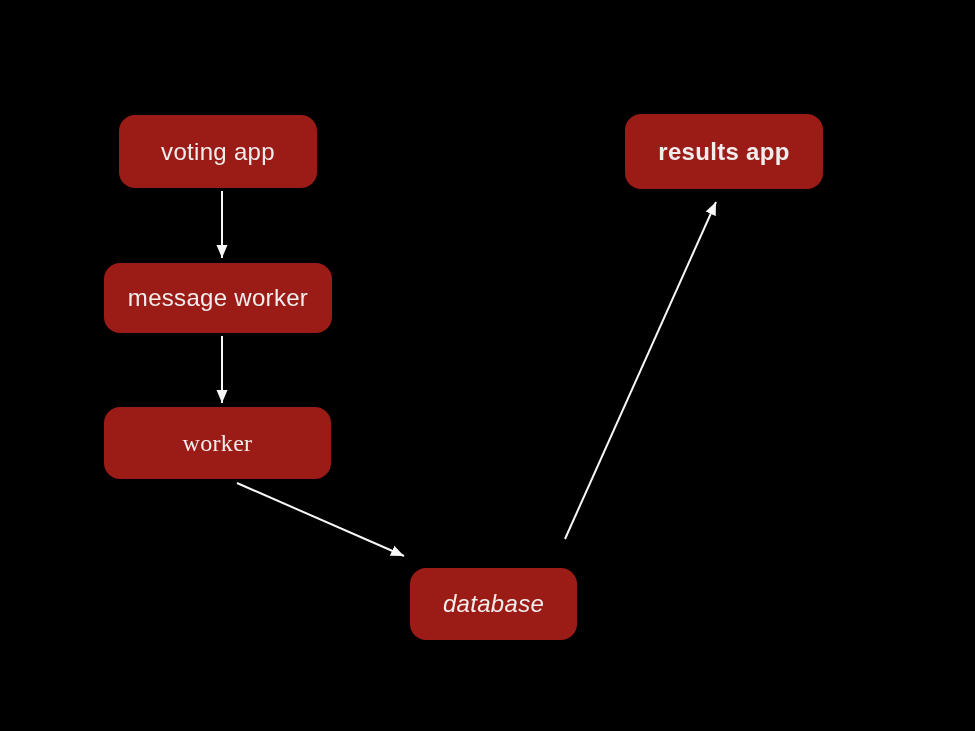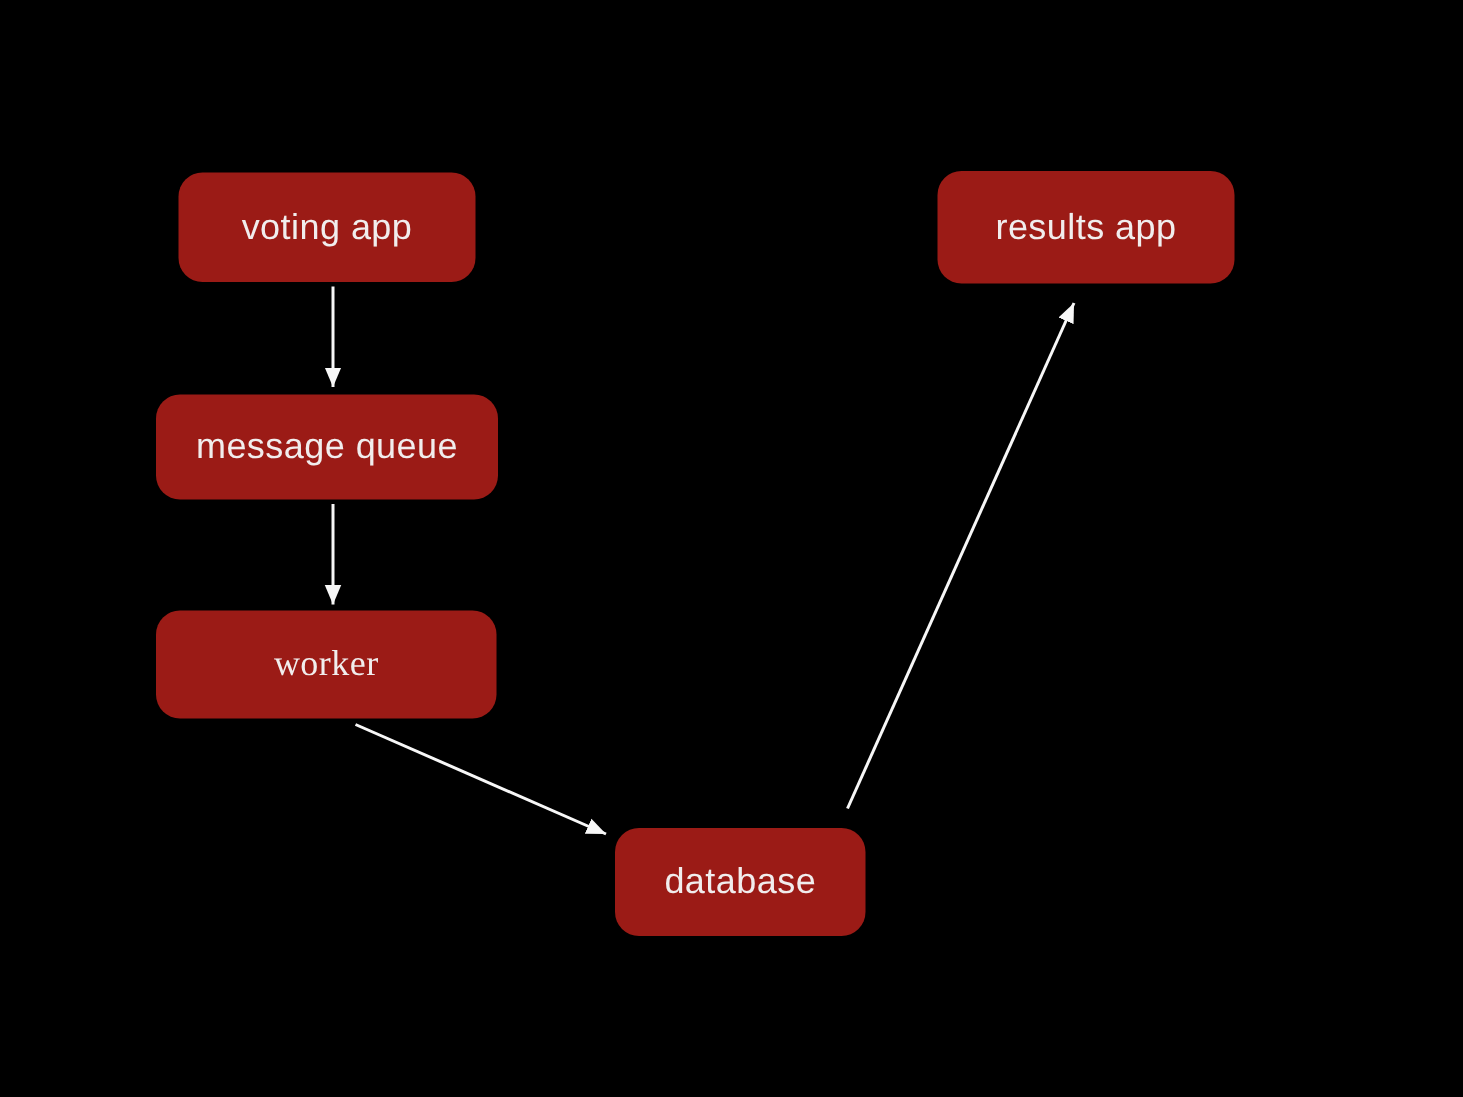--- a/index.html
+++ b/index.html
@@ -28,22 +28,22 @@
     font-size:24px;
     font-weight:400;
     letter-spacing:0.3px;
     display:flex;align-items:center;justify-content:center;
     text-align:center;
     box-sizing:border-box;
   }
   .node-voting-app   {left:119px; top:115px; width:198px; height:73px;}
   .node-message-queue{left:104px; top:263px; width:228px; height:70px;}
   .node-worker       {left:104px; top:407px; width:227px; height:72px;font-family:Liberation Serif, serif;}
-  .node-database     {left:410px; top:552px; width:167px; height:72px;}
-  .node-results-app  {left:625px; top:114px; width:198px; height:75px;}
+  .node-database     {left:410px; top:568px; width:167px; height:72px;font-style:italic;}
+  .node-results-app  {left:625px; top:114px; width:198px; height:75px;font-weight:bold;}
   .edge{stroke:var(--arrow); stroke-width:2; fill:none;}
 </style>
 </head>
 <body>
 
 <div class="canvas">
 
   <svg class="arrows" width="975" height="731" viewBox="0 0 975 731" xmlns="http://www.w3.org/2000/svg">
     <defs>
       <marker id="arrowhead" markerUnits="userSpaceOnUse" markerWidth="16" markerHeight="12" refX="13" refY="6" orient="auto">
@@ -54,21 +54,21 @@
     <line class="edge" x1="222" y1="336" x2="222" y2="403" marker-end="url(#arrowhead)"></line>
     <line class="edge" x1="237" y1="483" x2="404" y2="556" marker-end="url(#arrowhead)"></line>
     <line class="edge" x1="565" y1="539" x2="716" y2="202" marker-end="url(#arrowhead)"></line>
   </svg>
 
   <div class="node node-voting-app">
     <span>voting app</span>
   </div>
 
   <div class="node node-message-queue">
-    <span>message queue</span>
+    <span>message worker</span>
   </div>
 
   <div class="node node-worker">
     <span>worker</span>
   </div>
 
   <div class="node node-database">
     <span>database</span>
   </div>
 

